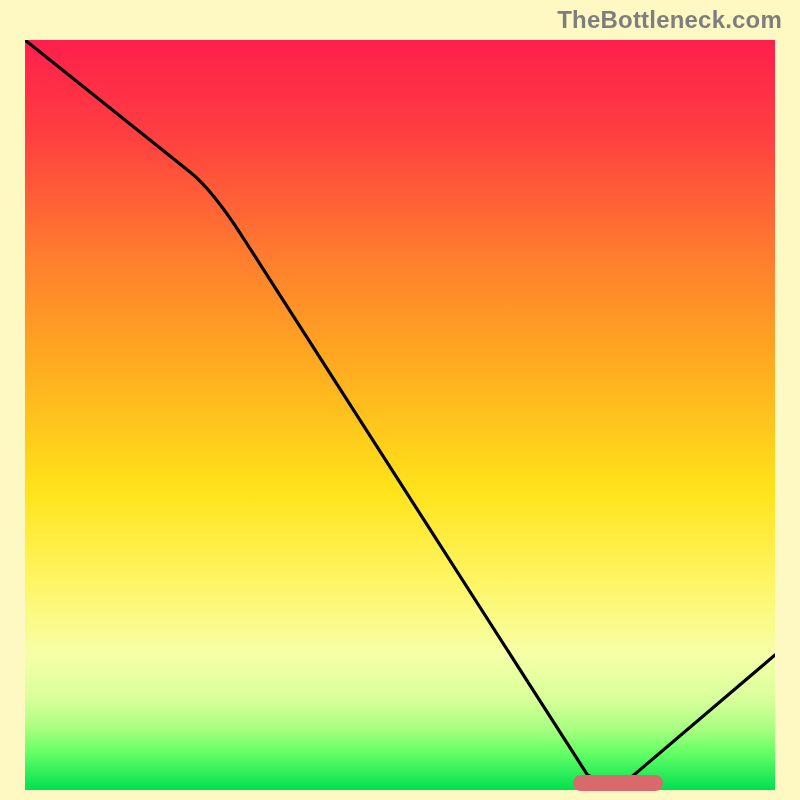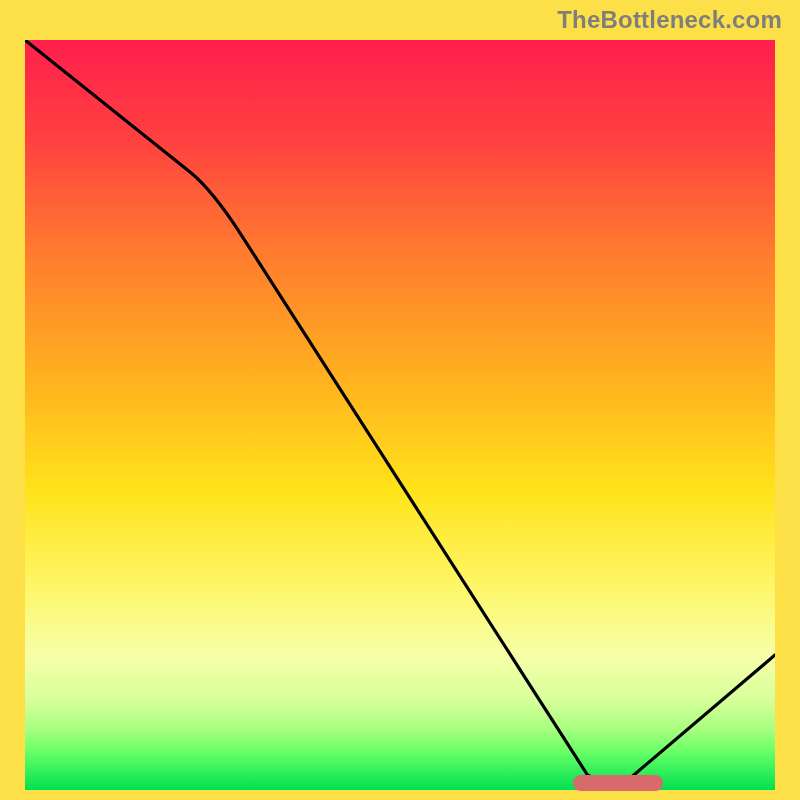--- a/index.html
+++ b/index.html
@@ -6,21 +6,21 @@
     margin: 0;
     padding: 0;
     width: 800px;
     height: 800px;
     background: #000;
     overflow: hidden;
   }
   .outer {
     width: 800px;
     height: 800px;
-    background: #fde047;
+    background: #fef9c3;
     position: relative;
   }
   .watermark {
     position: absolute;
     top: 6px;
     right: 18px;
     color: #7e7e7e;
     font-family: Arial, Helvetica, sans-serif;
     font-size: 24px;
     font-weight: 600;

